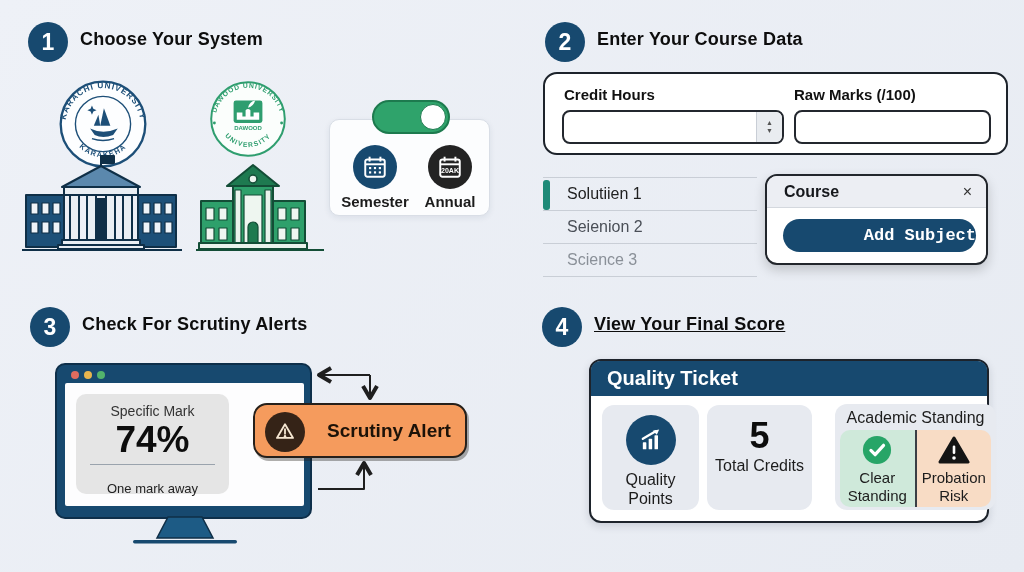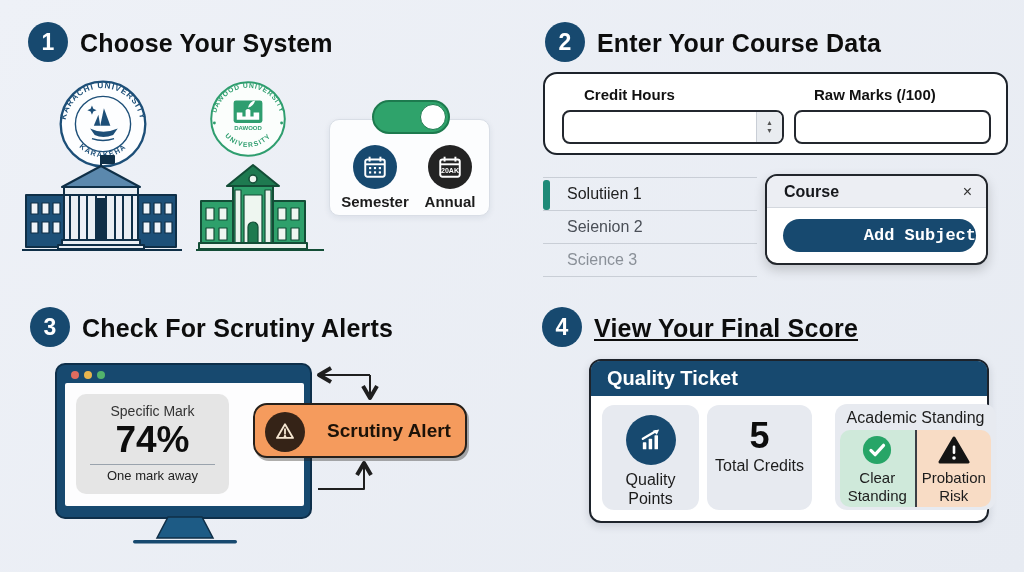--- a/index.html
+++ b/index.html
@@ -5,36 +5,36 @@
   * { box-sizing: border-box; margin: 0; padding: 0; }
   html,body { width:1024px; height:572px; }
   body { font-family: "Liberation Sans", sans-serif; background:#e9edf4; overflow:hidden; }
   #canvas { position:relative; width:1024px; height:572px; background:linear-gradient(135deg,#eef1f7 0%,#e7ebf2 100%); }
 
   .abs { position:absolute; }
 
   
   .badge-num { position:absolute; width:40px; height:40px; border-radius:50%; background:#17496f;
     color:#fff; font-weight:800; font-size:23px; display:flex; align-items:center; justify-content:center; }
-  .sec-title { position:absolute; font-size:25px; font-weight:800; color:#0d0d0d; letter-spacing:.2px; }
+  .sec-title { position:absolute; font-size:18px; font-weight:800; color:#0d0d0d; letter-spacing:.2px; }
 
   
   .sys-card { position:absolute; left:329px; top:119px; width:161px; height:97px; background:#fcfdfe;
     border:1px solid #d9dee6; border-radius:10px; box-shadow:0 2px 6px rgba(30,50,80,.08); }
   .toggle { position:absolute; left:372px; top:100px; width:78px; height:34px; border-radius:17px;
     background:#2fa36b; border:2px solid #1d7a4e; }
   .toggle .knob { position:absolute; right:2px; top:2px; width:26px; height:26px; border-radius:50%;
     background:#fff; border:1px solid #1d7a4e; }
   .opt-circle { position:absolute; width:44px; height:44px; border-radius:50%; display:flex; align-items:center; justify-content:center; }
   .opt-label { position:absolute; top:193px; width:80px; text-align:center; font-size:15px; font-weight:600; color:#1c1c1c; }
 
   
   .form-panel { position:absolute; left:543px; top:72px; width:465px; height:83px; background:#fff;
     border:2px solid #1d232b; border-radius:14px; }
-  .field-label { position:absolute; font-size:15px; font-weight:700; color:#111;margin-left:20px; }
+  .field-label { position:absolute; font-size:15px; font-weight:700; color:#111; }
   .input-box { position:absolute; height:34px; background:#fff; border:2px solid #23272e; border-radius:8px; display:flex; }
   .input-box input { border:none; outline:none; flex:1; min-width:0; font-size:14px; padding:0 8px; background:transparent; }
   .spinner { width:26px; background:#e9ecf0; border-left:1px solid #c9ced6; border-radius:0 6px 6px 0;
     display:flex; flex-direction:column; align-items:center; justify-content:center; }
   .spinner span { font-size:7px; color:#555; line-height:8px; cursor:default; }
 
   .subject-list { position:absolute; left:543px; top:177px; width:214px; border-top:1px solid #c9ced6; }
   .subject-item { height:33px; display:flex; align-items:center; padding-left:24px; font-size:16px; border-bottom:1px solid #c9ced6; }
   .subject-item.s0 { color:#1f1f1f; font-weight:500; }
   .subject-item.s1 { color:#4a4f57; }
@@ -52,21 +52,21 @@
 
   
   .monitor { position:absolute; left:55px; top:363px; width:257px; height:156px; background:#17496f;
     border:2px solid #0e2f4a; border-radius:10px; }
   .dot { position:absolute; top:6px; width:8px; height:8px; border-radius:50%; }
   .screen { position:absolute; left:8px; top:18px; width:239px; height:123px; background:#fdfdfe; border-radius:2px; }
   .mark-card { position:absolute; left:11px; top:11px; width:153px; height:100px; background:#e5e5e5; border-radius:10px; text-align:center; }
   .mark-label { margin-top:9px; font-size:14px; color:#333; }
   .mark-value { font-size:37px; font-weight:800; color:#0d0d0d; line-height:42px; }
   .mark-div { margin:3px 14px 0 14px; border-top:1.5px solid #9aa3ad; }
-  .mark-note { margin-top:3px; font-size:13px; color:#222; }
+  .mark-note { margin-top:16px; font-size:13px; color:#222; }
 
   .alert-badge { position:absolute; left:253px; top:403px; width:214px; height:55px; background:#f59b5d;
     border:2px solid #26201b; border-radius:14px; box-shadow:2px 3px 0 rgba(30,25,20,.35); display:flex; align-items:center; }
   .alert-icon { position:absolute; left:10px; top:7px; width:40px; height:40px; border-radius:50%; background:#352317;
     display:flex; align-items:center; justify-content:center; }
   .alert-text { position:absolute; left:60px; width:148px; text-align:center; font-size:19px; font-weight:800; color:#1c1208; }
 
   .arrows { position:absolute; left:306px; top:363px; }
   .arrows path { stroke:#1f1f1f; stroke-width:2; fill:none; stroke-linejoin:round; }
 

